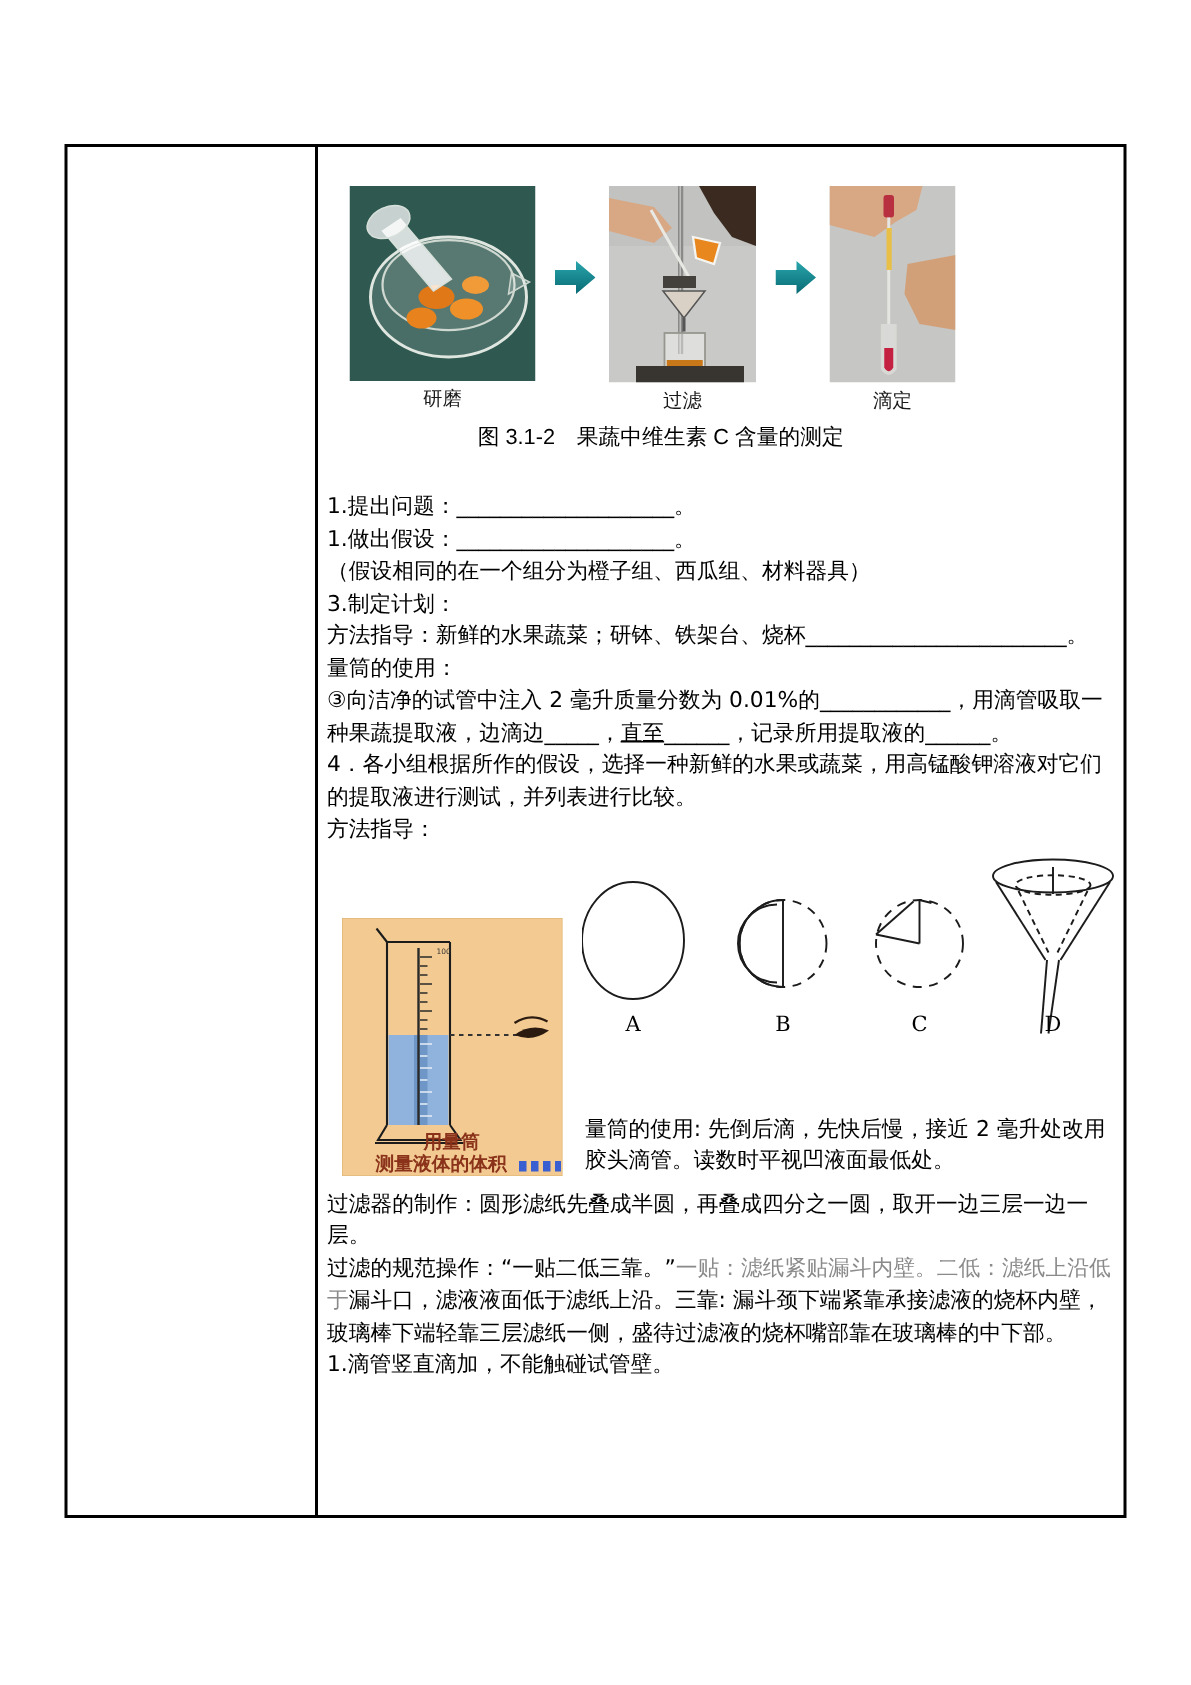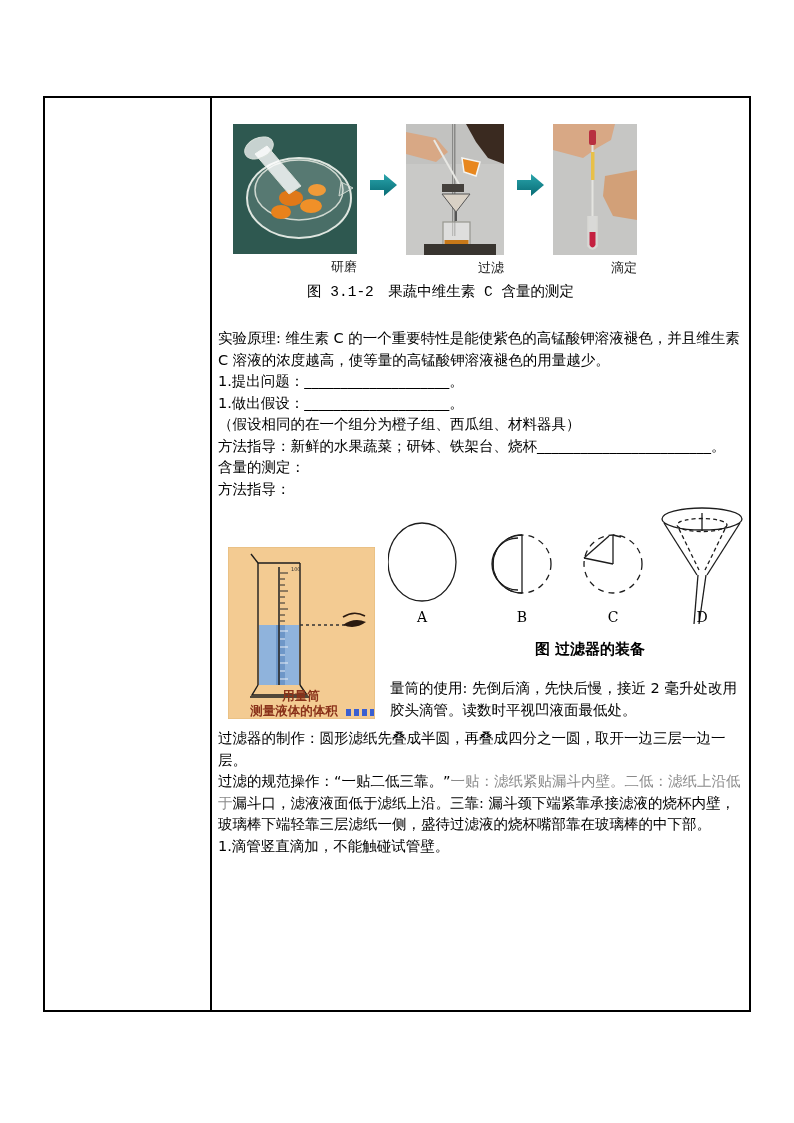--- a/index.html
+++ b/index.html
@@ -9,26 +9,26 @@
   }
   .doc-table{
     position:absolute;left:43px;top:96px;width:708px;height:916px;
     border:2px solid #000;box-sizing:border-box;display:flex;background:#fff;
   }
   .cell-left{width:167px;border-right:2px solid #000;box-sizing:border-box;}
   .cell-right{flex:1;padding:0 4px 0 6px;font-size:14.5px;line-height:21.5px;overflow:hidden;}
 
   
   .photo-strip{margin:26px 0 0 15px;display:flex;align-items:flex-start;}
-  .photo-fig{display:flex;flex-direction:column;align-items:flex-end;}
+  .photo-fig{display:flex;flex-direction:column;align-items:center;}
   .photo-fig svg{display:block;}
   .photo-caption{font-family:"DejaVu Serif",serif;font-size:13px;line-height:13px;margin-top:6px;color:#1a1a1a;}
   .flow-arrow{margin:50px 9px 0 13px;}
   .fig-caption{width:445px;text-align:center;margin-top:10px;
-    font-family:Liberation Mono, monospace;font-size:14.5px;line-height:16px;}
+    font-family:Liberation Sans, sans-serif;font-size:14.5px;line-height:16px;}
 
   .text-block{margin-top:28px;}
   .text-block p, .lower-block p{margin:0;}
   .gray{color:#8a8a8a;}
   .u{text-decoration:underline;}
 
   
   .figure2{position:relative;height:226px;margin-top:2px;}
   .cyl-img{position:absolute;left:10px;top:45px;}
   .circles{position:absolute;left:170px;top:0;}
@@ -122,26 +122,28 @@
             <path d="M36.5,108 V121 Q39.5,126 42.5,121 V108 Z" fill="#c42040"></path>
           </g>
         </svg>
         <div class="photo-caption">滴定</div>
       </div>
     </div>
 
     <div class="fig-caption">图 3.1-2　果蔬中维生素 C 含量的测定</div>
 
     <div class="text-block">
-      <p>实验原理: 维生素 C 的一个重要特性是能使紫色的高锰酸钾溶液褪色，并且维生素 C 溶液的浓度越高，使等量的高锰酸钾溶液褪色的用量越少。</p>
       <p>1.提出问题：____________________。</p>
       <p>1.做出假设：____________________。</p>
       <p>（假设相同的在一个组分为橙子组、西瓜组、材料器具）</p>
+      <p>3.制定计划：</p>
       <p>方法指导：新鲜的水果蔬菜；研钵、铁架台、烧杯________________________。</p>
-      <p>含量的测定：</p>
+      <p>量筒的使用：</p>
+      <p><span>③向洁净的试管中注入 2 毫升质量分数为 0.01%的____________，用滴管吸取一种果蔬提取液，边滴边_____，</span><span class="u">直至</span><span>______，记录所用提取液的______。</span></p>
+      <p>4．各小组根据所作的假设，选择一种新鲜的水果或蔬菜，用高锰酸钾溶液对它们的提取液进行测试，并列表进行比较。</p>
       <p>方法指导：</p>
     </div>
 
     <div class="figure2">
 
       <svg class="cyl-img" width="147" height="172" viewBox="0 0 147 172">
         <rect x="0" y="0" width="147" height="172" fill="#f3cb92" stroke="#e2b878" stroke-width="1"></rect>
         <g stroke="#1c1c1c" stroke-width="1.4" fill="none">
           <path d="M30,16 L23,7"></path>
           <line x1="30" y1="16" x2="72" y2="16"></line>
@@ -222,21 +224,20 @@
           </g>
         </g>
         <g font-family="DejaVu Serif, serif" font-size="14" fill="#000" text-anchor="middle">
           <text x="34" y="120">A</text>
           <text x="134" y="120">B</text>
           <text x="225" y="120">C</text>
           <text x="314" y="120">D</text>
         </g>
       </svg>
 
-      <div class="circles-caption">图  过滤器的装备</div>
 
       <div class="cyl-text">量筒的使用: 先倒后滴，先快后慢，接近 2 毫升处改用胶头滴管。读数时平视凹液面最低处。</div>
     </div>
 
     <div class="lower-block">
       <p>过滤器的制作：圆形滤纸先叠成半圆，再叠成四分之一圆，取开一边三层一边一层。</p>
       <p><span>过滤的规范操作：“一贴二低三靠。”</span><span class="gray">一贴：滤纸紧贴漏斗内壁。二低：滤纸上沿低于</span><span>漏斗口，滤液液面低于滤纸上沿。三靠: 漏斗颈下端紧靠承接滤液的烧杯内壁，玻璃棒下端轻靠三层滤纸一侧，盛待过滤液的烧杯嘴部靠在玻璃棒的中下部。</span></p>
       <p>1.滴管竖直滴加，不能触碰试管壁。</p>
 
     </div>

